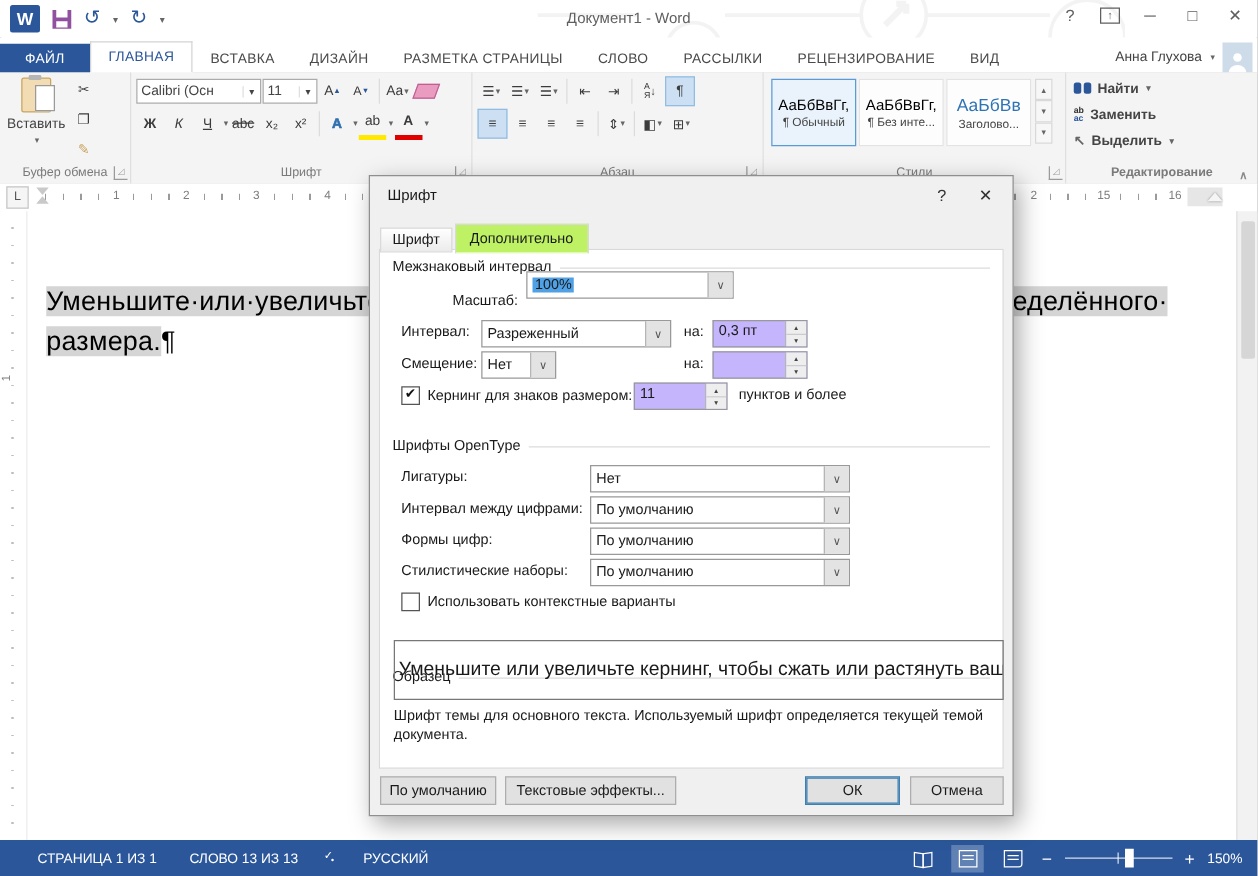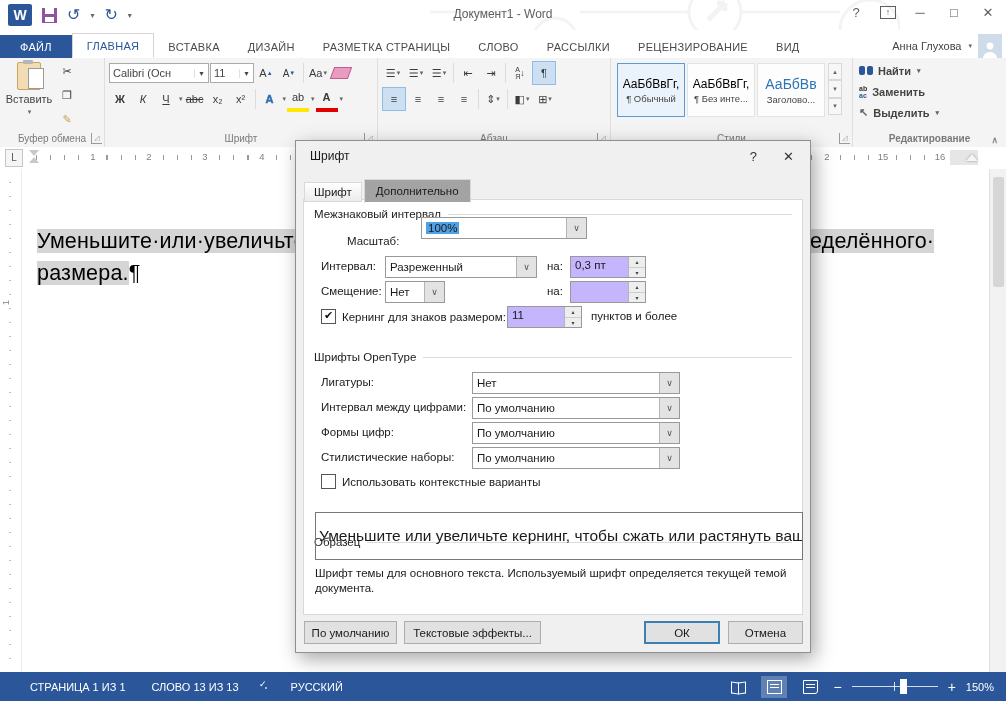--- a/index.html
+++ b/index.html
@@ -98,21 +98,21 @@
   .vscroll{position:absolute;right:0;top:0;width:16px;height:503px;background:#f2f2f2;border-left:1px solid #e0e0e0;}
   .vthumb{position:absolute;right:2px;top:8px;width:11px;height:110px;background:#d6d6d6;border-radius:2px;}
   
   .dlg{left:295px;top:140px;width:514px;height:511px;background:#f0f0f0;border:1px solid #8f8f8f;
        box-shadow:4px 6px 18px rgba(0,0,0,.35);z-index:10;font-size:11.5px;color:#1a1a1a;}
   .dlg-title{position:absolute;left:0;top:0;width:100%;height:30px;display:flex;align-items:center;}
   .dlg-title .t{margin-left:14px;font-size:12px;}
   .dlg-title .c{margin-left:auto;display:flex;gap:26px;padding-right:16px;color:#333;font-size:13px;}
   .dlg-tabs{position:absolute;left:8px;top:37px;display:flex;align-items:flex-end;z-index:3;}
   .dtab{border:1px solid #d9d9d9;background:linear-gradient(#fff,#ebebeb);padding:3px 9px;margin-right:2px;font-size:11.5px;}
-  .dtab.active{background:#a3a3a3;border-bottom:1px solid #fff;padding:5px 11px;position:relative;top:1px;}
+  .dtab.active{background:#bef264;border-bottom:1px solid #fff;padding:5px 11px;position:relative;top:1px;}
   .dlg-page{position:absolute;left:7px;top:58px;width:498px;height:414px;background:#fff;border:1px solid #d9d9d9;}
   .sect{position:absolute;left:10px;right:10px;display:flex;align-items:center;color:#1a1a1a;}
   .sect:after{content:"";flex:1;height:1px;background:#dcdcdc;margin-left:7px;}
   .flabel{position:absolute;white-space:nowrap;}
   .combo{position:absolute;height:22px;background:#fff;border:1px solid #999;display:flex;align-items:center;box-sizing:border-box;}
   .combo .val{flex:1;padding:0 4px;white-space:nowrap;overflow:hidden;}
   .combo .val .selhl{background:#4fa0e4;padding:1px 2px;}
   .combo .btn{width:19px;align-self:stretch;background:#e3e3e3;border-left:1px solid #b5b5b5;
               display:flex;align-items:center;justify-content:center;color:#555;font-size:9px;}
   .spin{position:absolute;height:22px;background:#c4b5fd;border:1px solid #999;display:flex;box-sizing:border-box;}
@@ -401,21 +401,21 @@
     <span class="dtab">Шрифт</span>
     <span class="dtab active">Дополнительно</span>
   </div>
 
   <div class="dlg-page">
 
     <div class="sect" style="top:8px;">
         <span>Межзнаковый интервал</span>
       </div>
 
-    <span class="flabel" style="left:16px;top:35px;padding-left:27px;">Масштаб:</span>
+    <span class="flabel" style="left:31px;top:35px;padding-left:27px;">Масштаб:</span>
     <div class="combo" style="left:81px;top:17px;width:166px;margin-left:36px;">
       <span class="val"><span class="selhl">100%</span></span>
       <span class="btn">∨</span>
     </div>
 
     <span class="flabel" style="left:17px;top:60px;">Интервал:</span>
     <div class="combo" style="left:81px;top:56px;width:152px;">
       <span class="val">Разреженный</span>
       <span class="btn">∨</span>
     </div>

